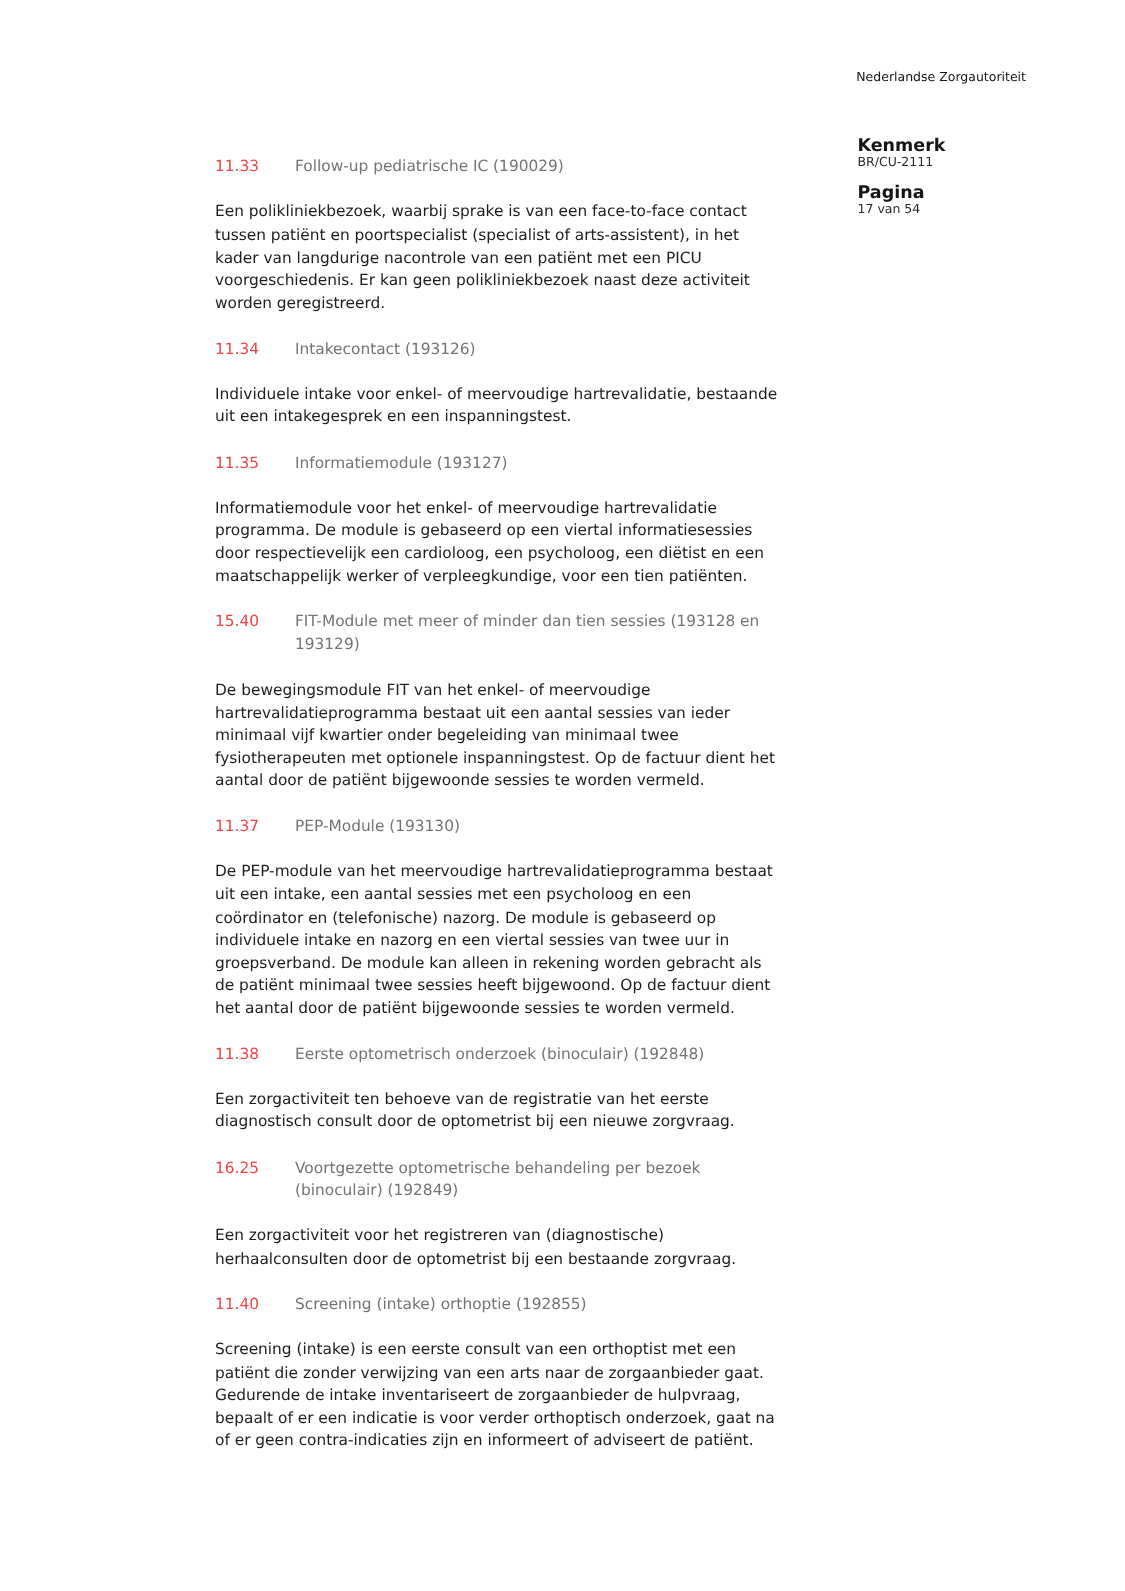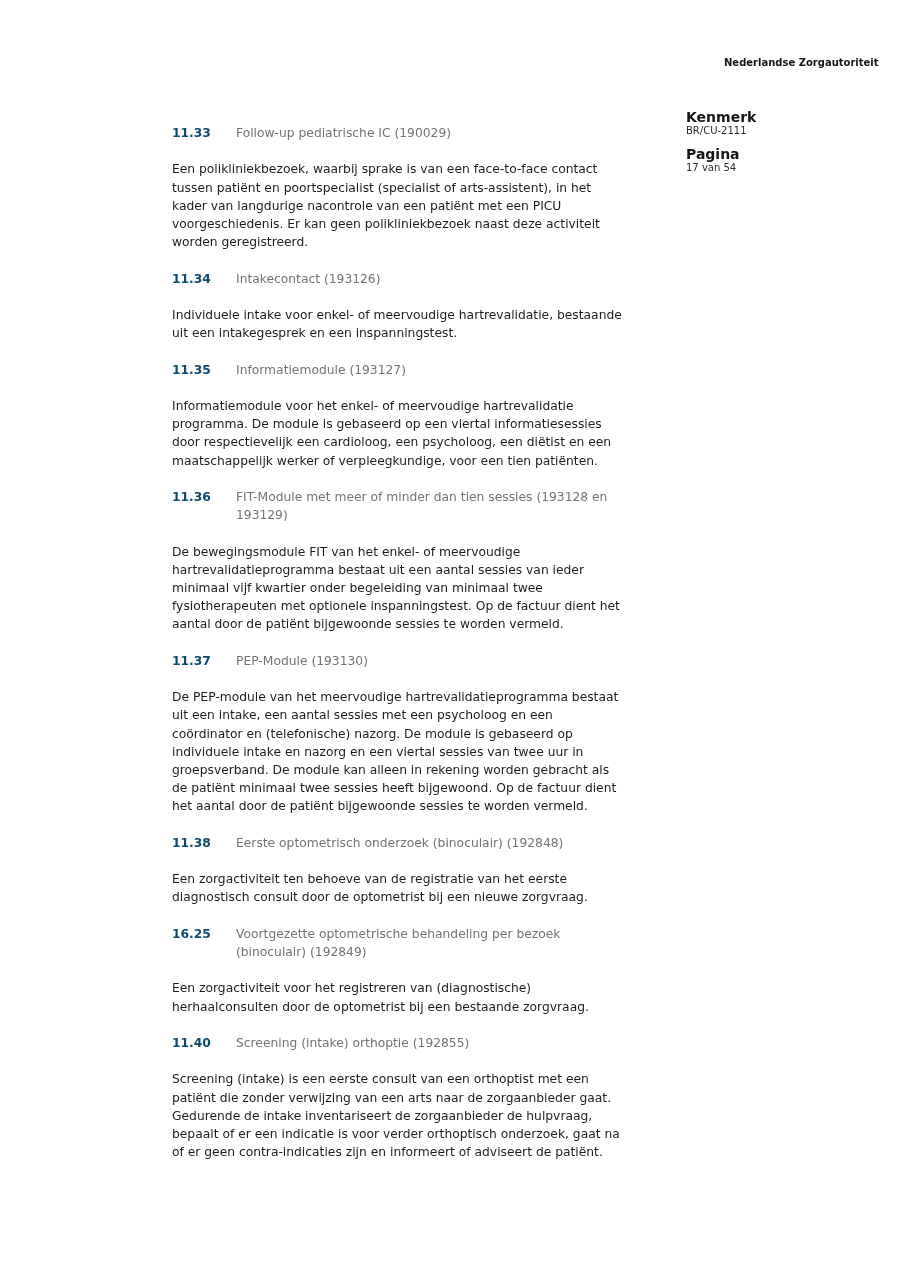--- a/index.html
+++ b/index.html
@@ -12,24 +12,24 @@
     width: 900px;
     height: 1273px;
     background: #ffffff;
     overflow: hidden;
     font-family: "DejaVu Sans", "Liberation Sans", sans-serif;
     color: #1d1d1d;
   }
   
   .org-name {
     position: absolute;
-    left: 724px;
+    left: 685px;
     top: 57px;
     font-size: 10px;
-    font-weight: bold;
+    font-weight: normal;
     color: #161616;
     white-space: nowrap;
   }
   
   .meta {
     position: absolute;
     left: 686px;
     top: 111px;
     width: 190px;
   }
@@ -61,22 +61,22 @@
     line-height: 18.2px;
     margin: 18.2px 0;
     font-weight: normal;
   }
   .sec:first-child .sec-heading {
     margin-top: 0;
   }
   .sec-num {
     flex: 0 0 64px;
     width: 64px;
-    font-weight: bold;
-    color: #0c4a6e;
+    font-weight: normal;
+    color: #ef4444;
   }
   .sec-title {
     white-space: pre-line;
     color: #737373;
   }
   .sec-body {
     white-space: pre-line;
     margin: 18.2px 0;
     color: #1d1d1d;
   }
@@ -124,21 +124,21 @@
         <span class="sec-title">Informatiemodule (193127)</span>
       </h2>
       <p class="sec-body">Informatiemodule voor het enkel- of meervoudige hartrevalidatie
 programma. De module is gebaseerd op een viertal informatiesessies
 door respectievelijk een cardioloog, een psycholoog, een diëtist en een
 maatschappelijk werker of verpleegkundige, voor een tien patiënten.</p>
     </section>
 
     <section class="sec">
       <h2 class="sec-heading">
-        <span class="sec-num">11.36</span>
+        <span class="sec-num">15.40</span>
         <span class="sec-title">FIT-Module met meer of minder dan tien sessies (193128 en
 193129)</span>
       </h2>
       <p class="sec-body">De bewegingsmodule FIT van het enkel- of meervoudige
 hartrevalidatieprogramma bestaat uit een aantal sessies van ieder
 minimaal vijf kwartier onder begeleiding van minimaal twee
 fysiotherapeuten met optionele inspanningstest. Op de factuur dient het
 aantal door de patiënt bijgewoonde sessies te worden vermeld.</p>
     </section>
 

